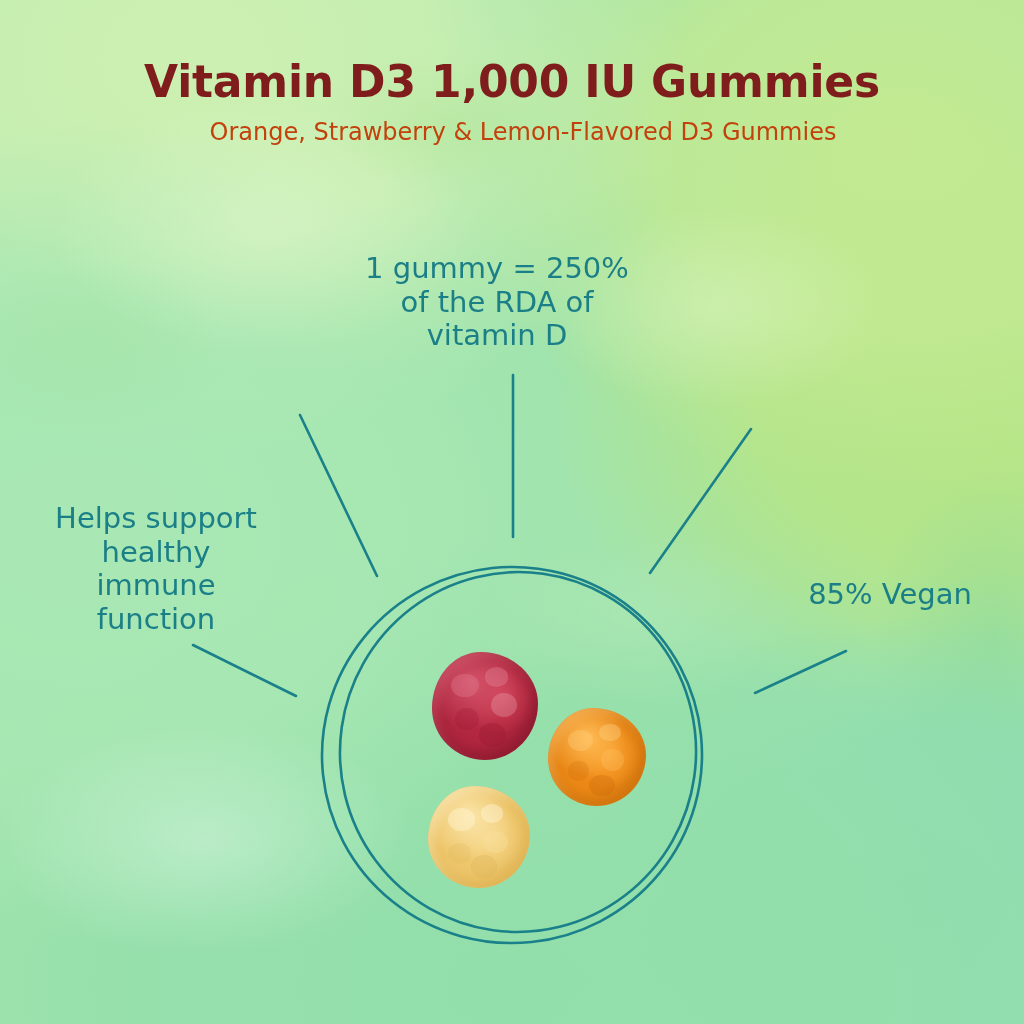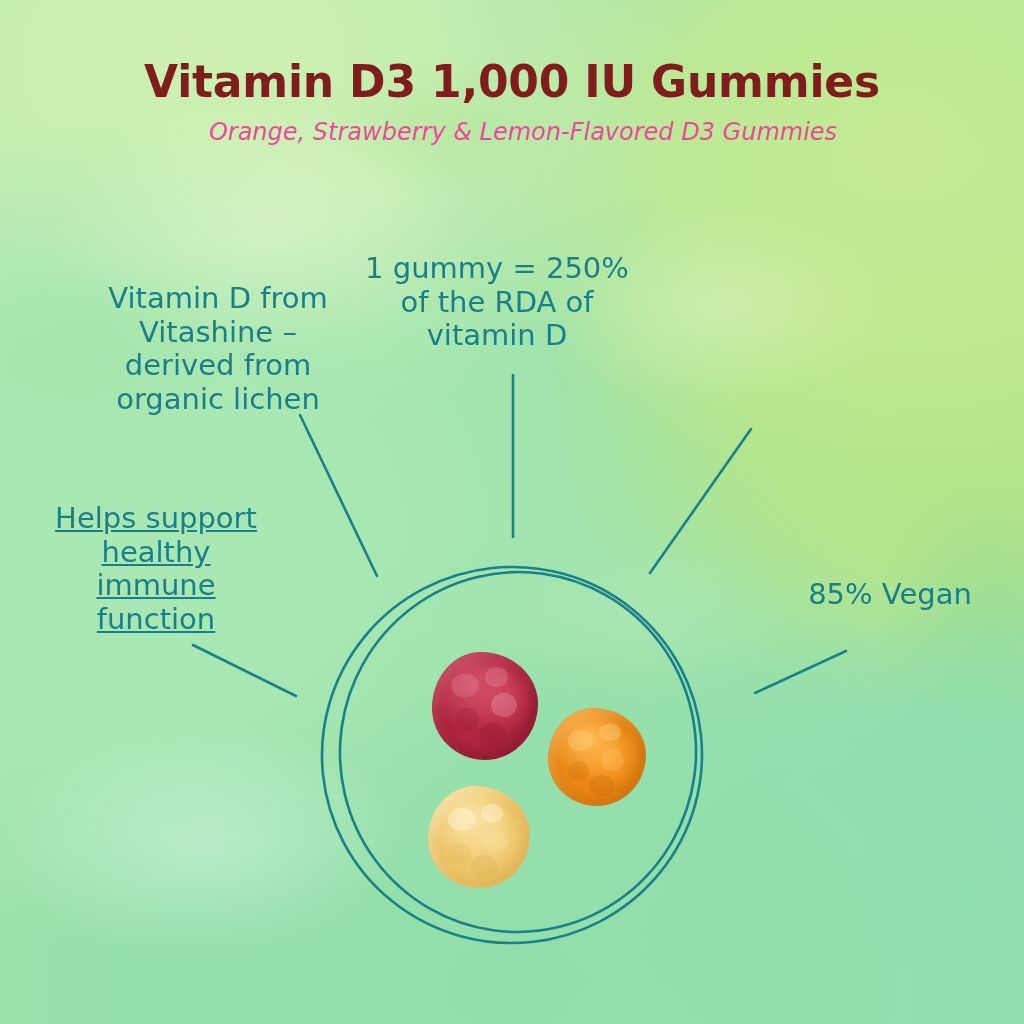--- a/index.html
+++ b/index.html
@@ -62,39 +62,38 @@
     letter-spacing: -0.2px;
     color: #7f1d1d;
     white-space: nowrap;
   }
   .subtitle {
     position: absolute;
     left: 0; right: 0;
     top: 118px;
     text-align: center;
     font-size: 24px;
-    font-style: italic;
-    color: #ec4899;
+    color: #c2410c;
     white-space: nowrap;
     padding-left: 22px;
   }
 
   
   .callout {
     position: absolute;
     color: #1b7f87;
     font-size: 29px;
     line-height: 1.16;
     text-align: center;
     white-space: pre-line;
   }
   #callout-lichen   { left: 78px;  top: 282px; width: 280px; }
   #callout-rda      { left: 347px; top: 252px; width: 300px; }
   #callout-sugar    { left: 678px; top: 312px; width: 310px; }
-  #callout-immune   { left: 30px;  top: 502px; width: 252px; text-decoration: underline; }
+  #callout-immune   { left: 30px;  top: 502px; width: 252px; }
   #callout-vegan    { left: 780px; top: 578px; width: 220px; }
 
   
   .vector-layer {
     position: absolute;
     inset: 0;
   }
 
   
   .gummy {
@@ -158,24 +157,20 @@
       <line x1="751" y1="429" x2="650" y2="573"></line>
       <line x1="193" y1="645" x2="296" y2="696"></line>
       <line x1="755" y1="693" x2="846" y2="651"></line>
     </g>
     <g fill="none" stroke="#1a8089" stroke-width="2.6">
       <ellipse cx="512" cy="755" rx="190" ry="188" transform="rotate(-6 512 755)"></ellipse>
       <ellipse cx="518" cy="752" rx="178" ry="180" transform="rotate(8 518 752)"></ellipse>
     </g>
   </svg>
 
-  <div class="callout" id="callout-lichen">Vitamin D from
-Vitashine –
-derived from
-organic lichen</div>
   <div class="callout" id="callout-rda">1 gummy = 250%
 of the RDA of
 vitamin D</div>
   <div class="callout" id="callout-immune">Helps support
 healthy
 immune
 function</div>
   <div class="callout" id="callout-vegan">85% Vegan</div>
 
   <div class="gummy" id="gummy-strawberry">

